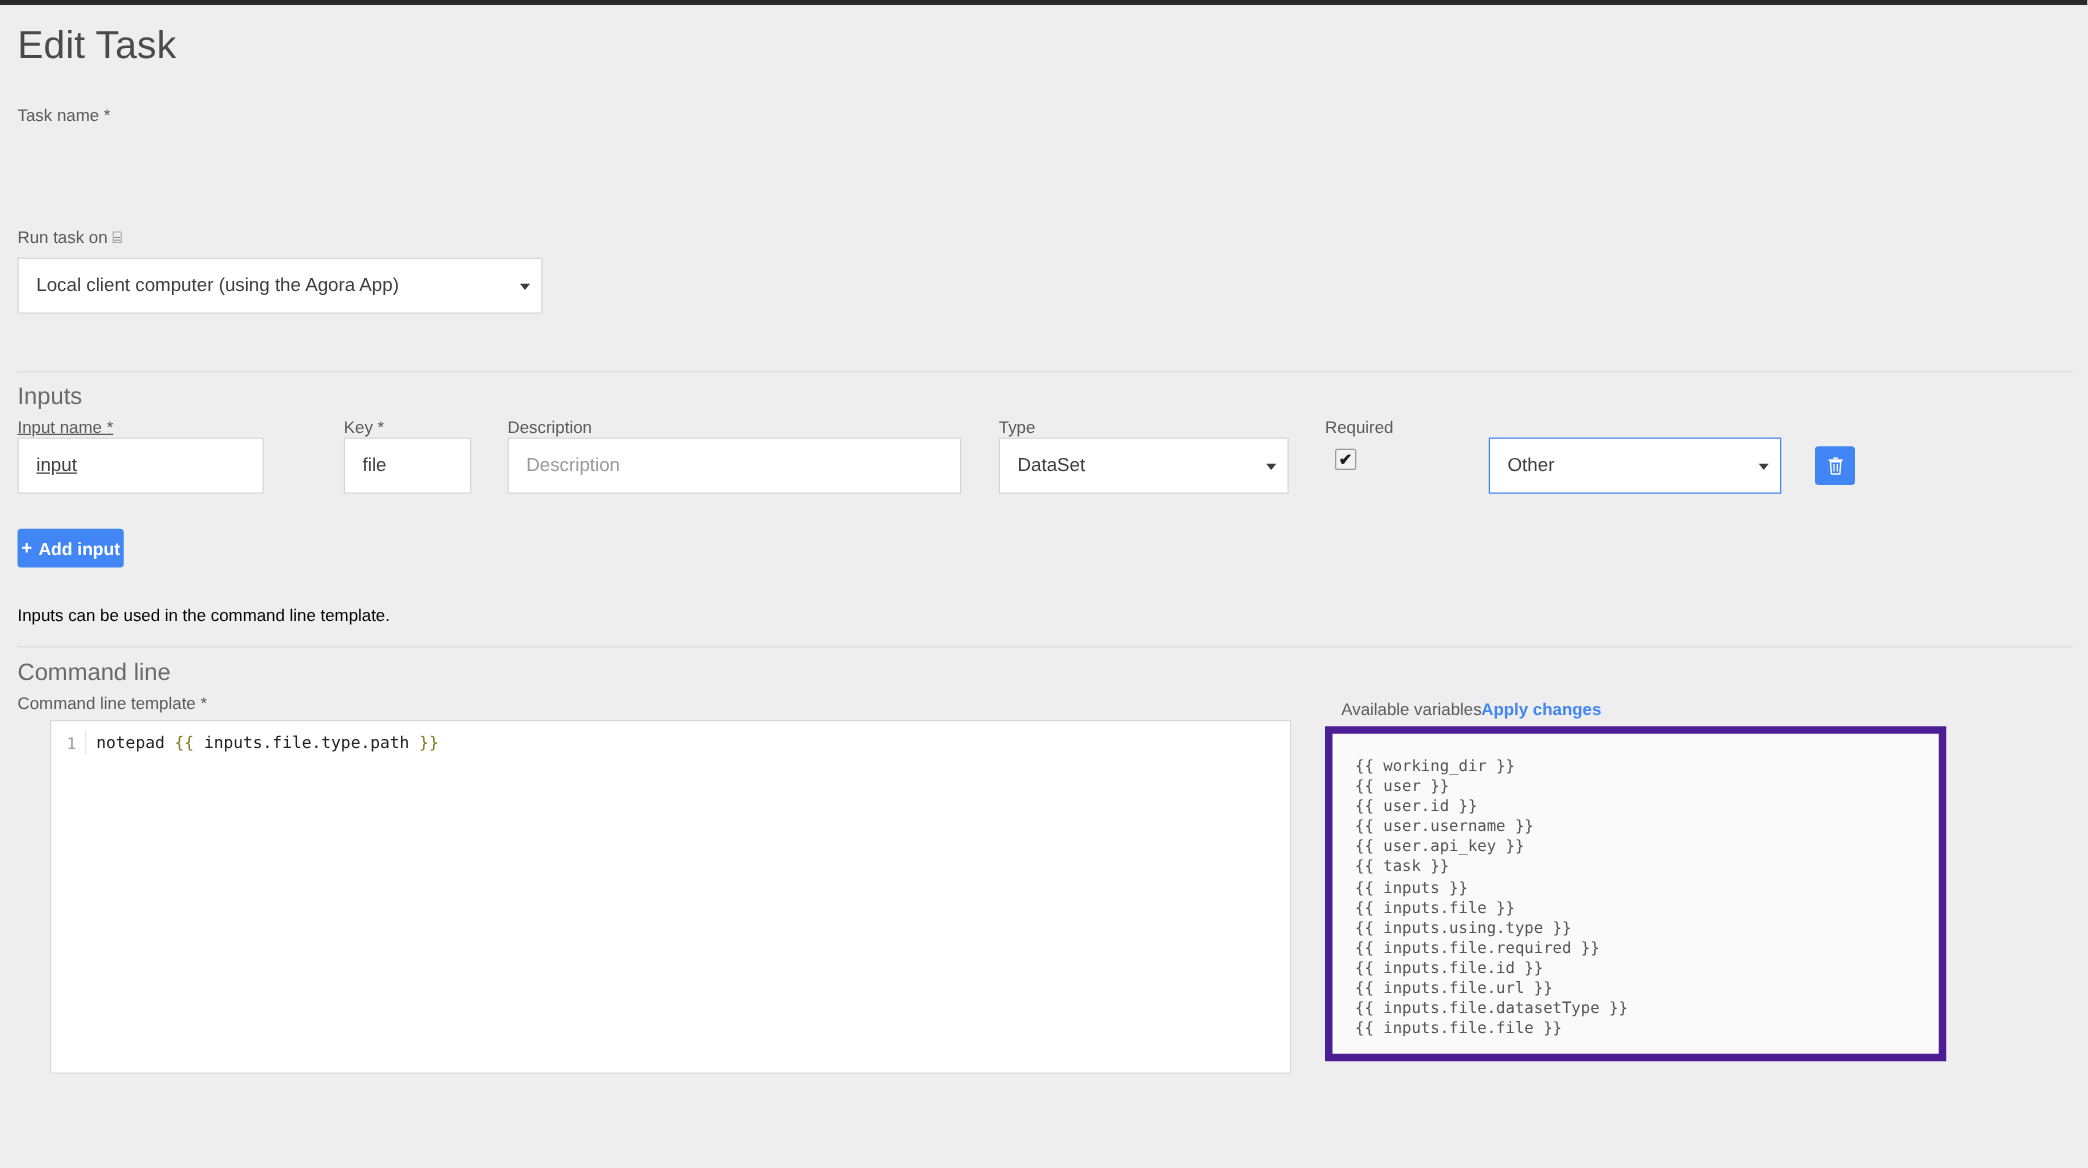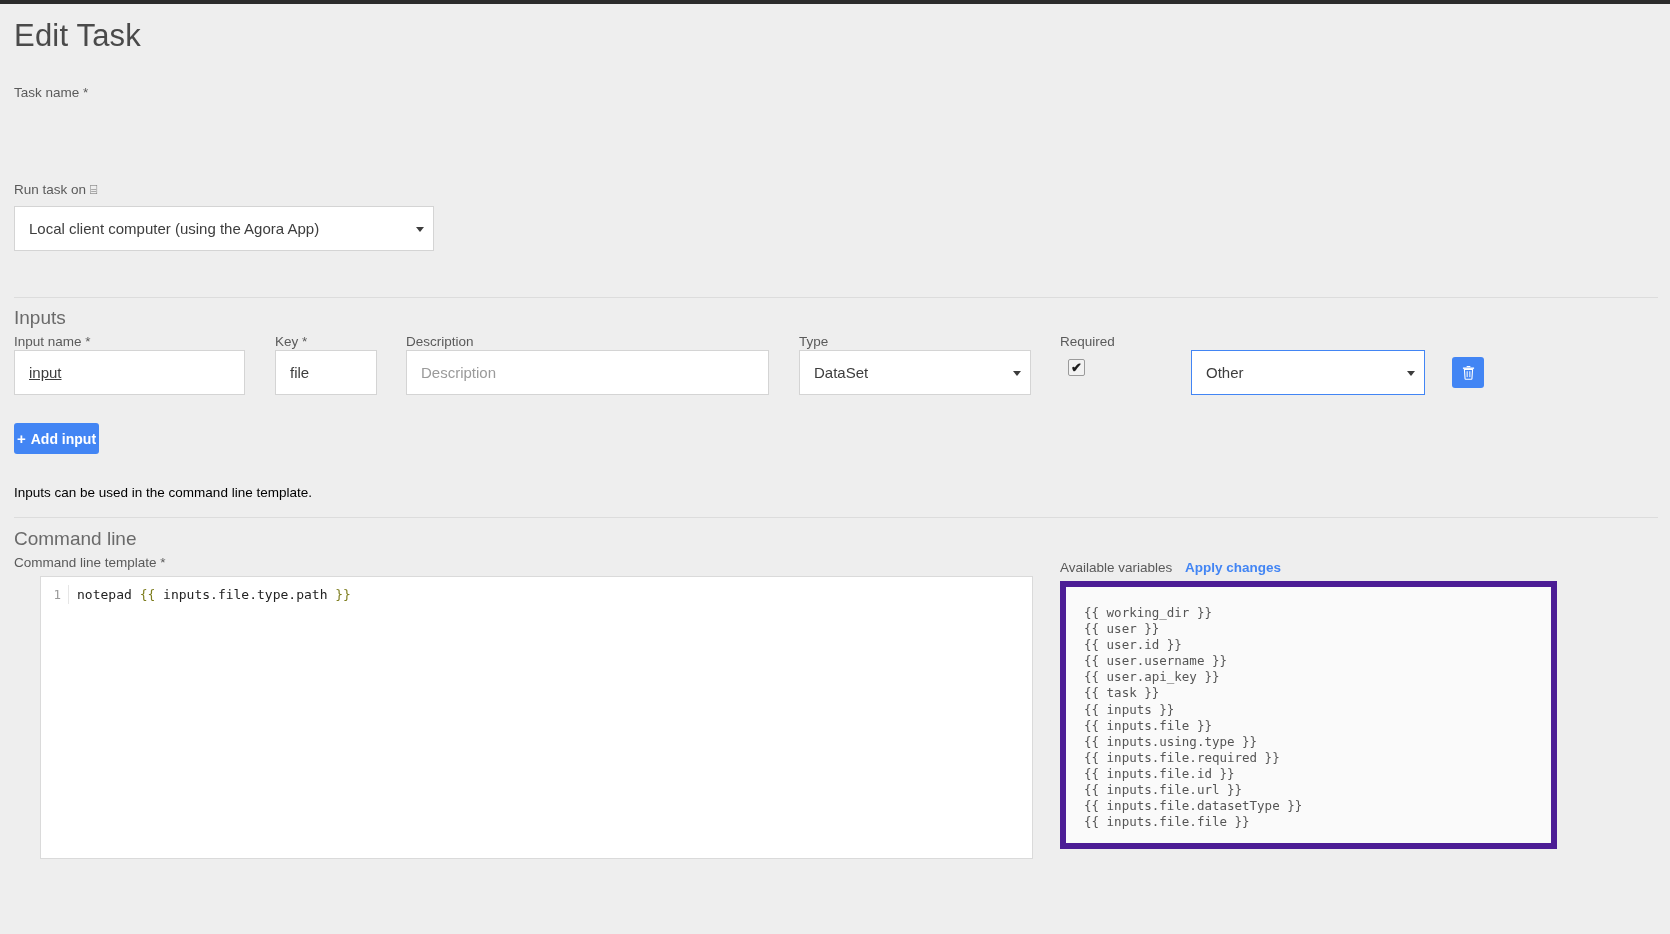--- a/index.html
+++ b/index.html
@@ -207,20 +207,21 @@
   }
   .tok-brace { color: #7d7d1e; }
   .tok-var { color: #222222; }
 
   
   .vars-header-label {
     position: absolute;
     font-size: 13.5px;
     color: #5a5a5a;
     white-space: nowrap;
+    margin-left: 13px;
   }
   .vars-apply {
     position: absolute;
     font-size: 13.5px;
     font-weight: bold;
     color: #4285f4;
     cursor: pointer;
     white-space: nowrap;
   }
   .vars-panel {
@@ -260,33 +261,33 @@
   </div>
   <div class="select-box" style="position:absolute;left:14px;top:202px;width:420px;height:45px;">
     <span class="select-text">Local client computer (using the Agora App)</span>
     <span class="caret"></span>
   </div>
 
   <div class="divider" style="top:293px;"></div>
 
   <div class="section-title" style="left:14px;top:303px;text-align:right;">Inputs</div>
 
-  <div class="field-label" style="position:absolute;left:14px;top:330px;">
+  <div class="field-label" style="position:absolute;left:14px;top:330px;text-decoration:underline;">
     <span>Input name</span>
     <span class="req-star">*</span>
   </div>
   <div class="field-label" style="position:absolute;left:275px;top:330px;">
     <span>Key</span>
     <span class="req-star">*</span>
   </div>
   <div class="field-label" style="position:absolute;left:406px;top:330px;">Description</div>
   <div class="field-label" style="position:absolute;left:799px;top:330px;">Type</div>
   <div class="field-label" style="position:absolute;left:1060px;top:330px;">Required</div>
 
-  <input class="text-input" type="text" style="position: absolute; left: 14px; top: 346px; width: 231px; height: 45px; text-decoration: underline;" value="input">
+  <input class="text-input" type="text" style="position: absolute; left: 14px; top: 346px; width: 197px; height: 45px; text-decoration: underline;" value="input">
 
   <input class="text-input" type="text" style="position: absolute; left: 275px; top: 346px; width: 102px; height: 45px;" value="file">
 
   <input class="text-input" type="text" style="position: absolute; left: 406px; top: 346px; width: 363px; height: 45px;" placeholder="Description">
 
   <div class="select-box" style="position:absolute;left:799px;top:346px;width:232px;height:45px;">
     <span class="select-text">DataSet</span>
     <span class="caret"></span>
   </div>
 

